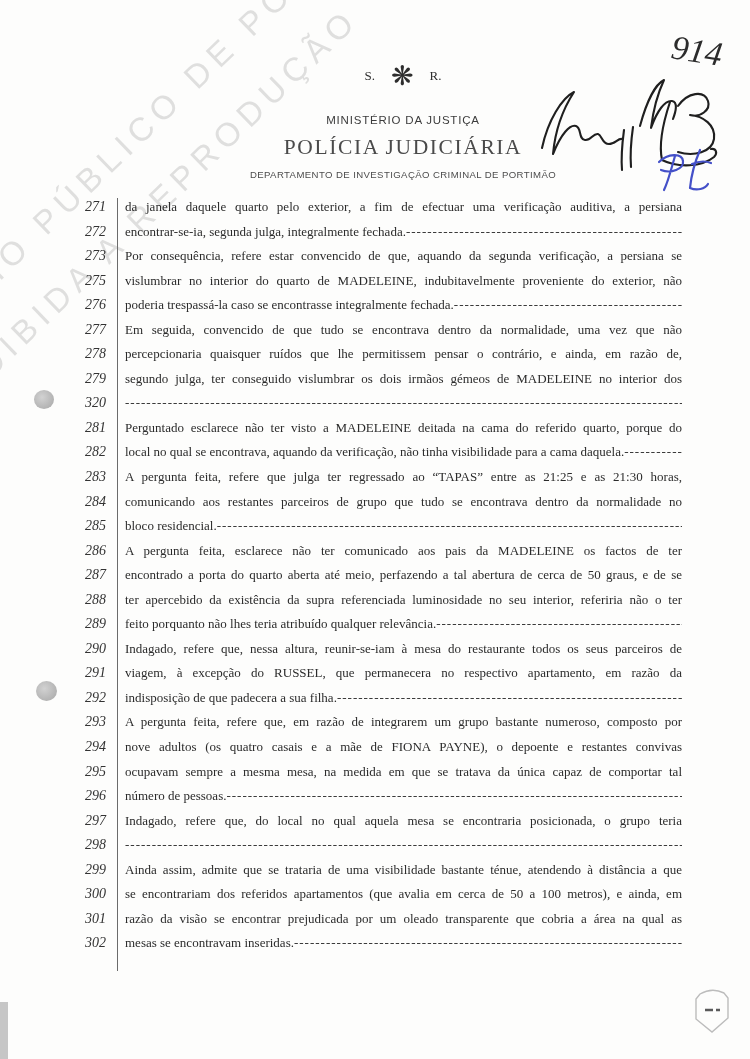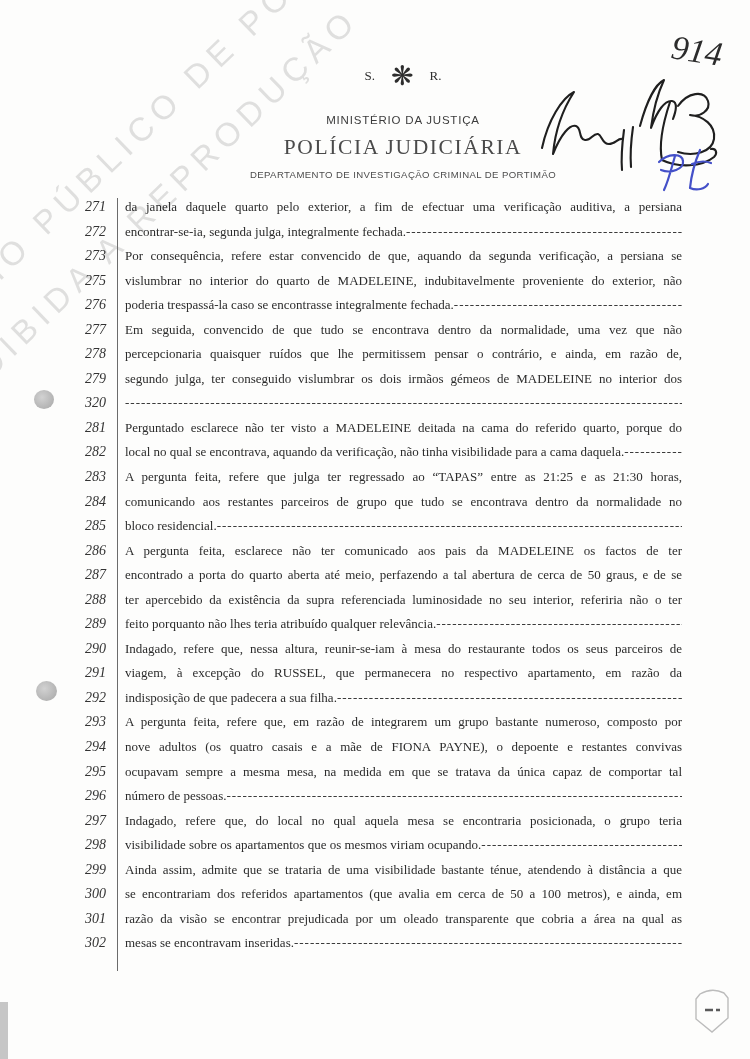--- a/index.html
+++ b/index.html
@@ -263,21 +263,20 @@
     <div class="line">
       <span class="num">297</span>
       <span class="twrap">
         <span class="t just">Indagado, refere que, do local no qual aquela mesa se encontraria posicionada, o grupo teria</span>
       </span>
     </div>
 
     <div class="line">
       <span class="num">298</span>
       <span class="twrap">
-        <span class="t nowrap">visibilidade sobre os apartamentos que os mesmos viriam ocupando. </span>
       <span class="fill">----------------------------------------------------------------------------------------------------------------------------------------------------------------</span>
         </span>
     </div>
 
     <div class="line">
       <span class="num">299</span>
       <span class="twrap">
         <span class="t just">Ainda assim, admite que se trataria de uma visibilidade bastante ténue, atendendo à distância a que</span>
       </span>
     </div>

